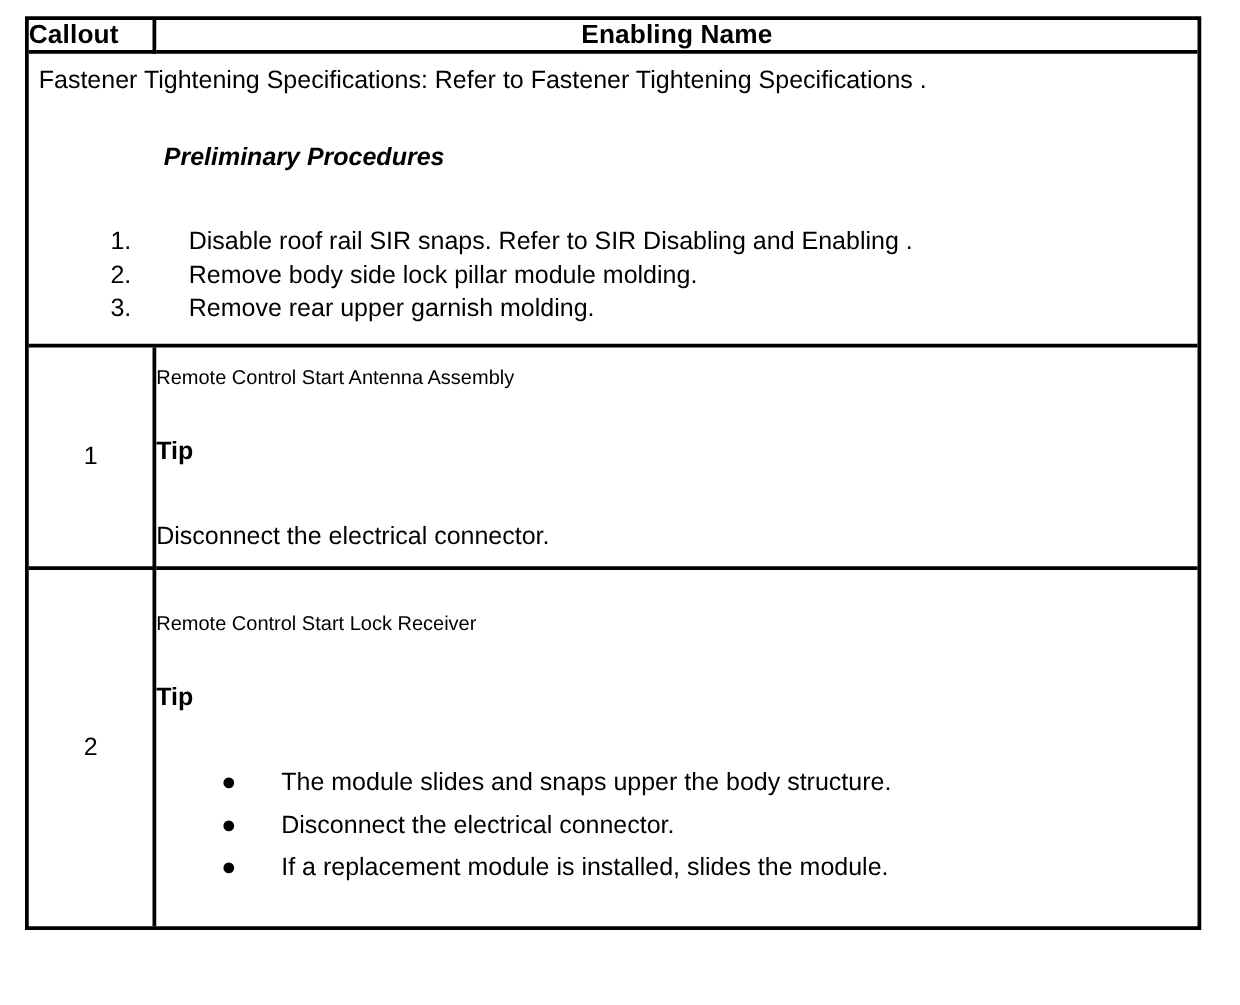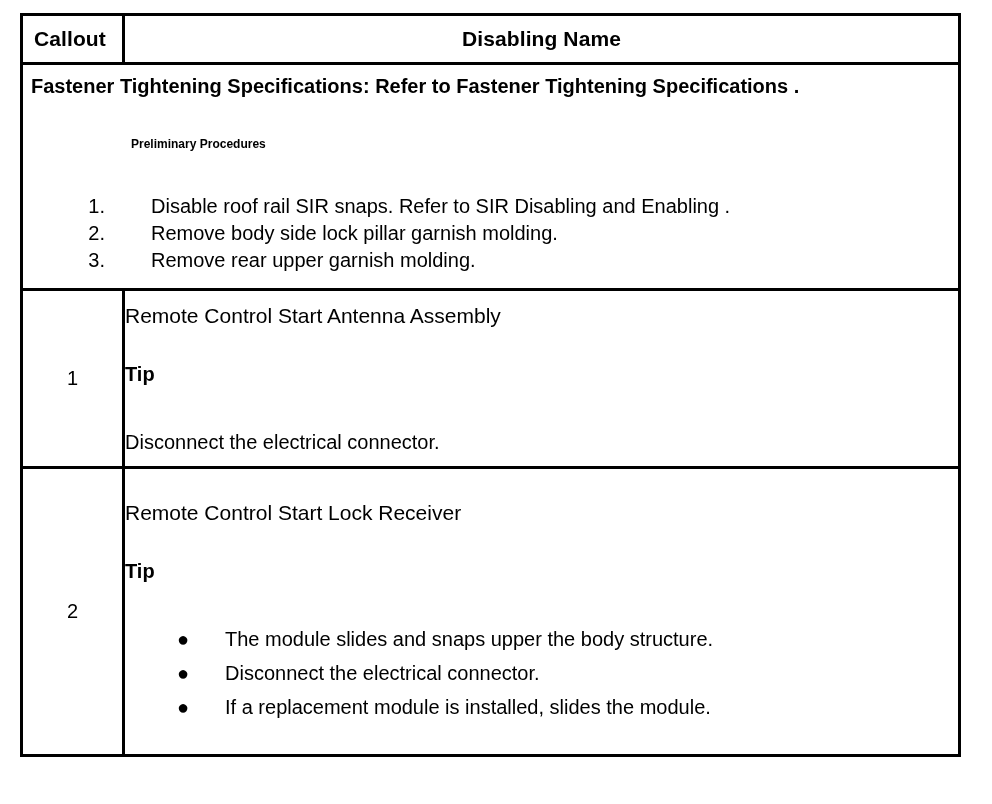--- a/index.html
+++ b/index.html
@@ -34,21 +34,21 @@
     background: #ffffff;
     table-layout: fixed;
   }
 
   .col-callout { width: 102px; }
   .col-name    { width: 833px; }
 
   
   .hdr-row td {
     border-bottom: 3px solid #000000;
-    padding: 11px;
+    padding: 0;
     vertical-align: middle;
     margin-left: 38px;
   }
   .hdr-callout {
     border-right: 3px solid #000000;
     text-align: left;
     font-size: 21px;
     font-weight: bold;
     padding: 3px 0 5px 14px;
     letter-spacing: 0.1px;
@@ -66,28 +66,29 @@
     border-bottom: 3px solid #000000;
     padding: 8px 10px 14px 8px;
     vertical-align: top;
   }
 
   .fts-line {
     font-size: 20px;
     line-height: 26px;
     white-space: nowrap;
   }
-  .fts-line b { font-weight: bold; }
-  .fts-line span.normal { font-weight: bold; }
+  .fts-line b { font-weight: normal; }
+  .fts-line span.normal { font-weight: normal; }
 
   .prelim-head {
-    font-size: 12px;
+    font-size: 20px;
     font-weight: bold;
     margin-top: 38px;
     margin-left: 100px;
+    font-style: italic;
   }
 
   .num-list {
     margin: 42px 0 0 0;
     padding: 0;
     list-style: none;
     font-size: 20px;
     line-height: 27px;
   }
   .num-list li {
@@ -117,21 +118,21 @@
     vertical-align: middle;
   }
   .cell-name {
     vertical-align: top;
     padding: 6px 10px 10px 8px;
     font-size: 20px;
     line-height: 26px;
   }
 
   .comp-title {
-    font-size: 21px;
+    font-size: 16px;
     white-space: nowrap;
   }
   .tip-head {
     font-size: 20px;
     font-weight: bold;
     margin-top: 32px;
   }
   .tip-text {
     font-size: 20px;
     margin-top: 42px;
@@ -168,36 +169,36 @@
 
   <table class="spec-table">
     <colgroup>
       <col class="col-callout">
       <col class="col-name">
     </colgroup>
 
     <tbody>
         <tr class="hdr-row">
       <td class="hdr-callout">Callout</td>
-      <td class="hdr-name">Disabling Name</td>
+      <td class="hdr-name">Enabling Name</td>
     </tr>
 
     <tr class="prelim-row">
       <td colspan="2">
 
         <div class="fts-line"><b>Fastener Tightening Specifications:</b><span class="normal"> Refer to Fastener Tightening Specifications .</span></div>
 
         <div class="prelim-head">Preliminary Procedures</div>
 
         <ol class="num-list">
           <li>
             <span class="num">1.</span><span>Disable roof rail SIR snaps. Refer to SIR Disabling and Enabling .</span>
           </li>
           <li>
-            <span class="num">2.</span><span>Remove body side lock pillar garnish molding.</span>
+            <span class="num">2.</span><span>Remove body side lock pillar module molding.</span>
           </li>
           <li>
             <span class="num">3.</span><span>Remove rear upper garnish molding.</span>
           </li>
         </ol>
 
       </td>
     </tr>
 
     <tr class="body-row has-divider row2-height">

